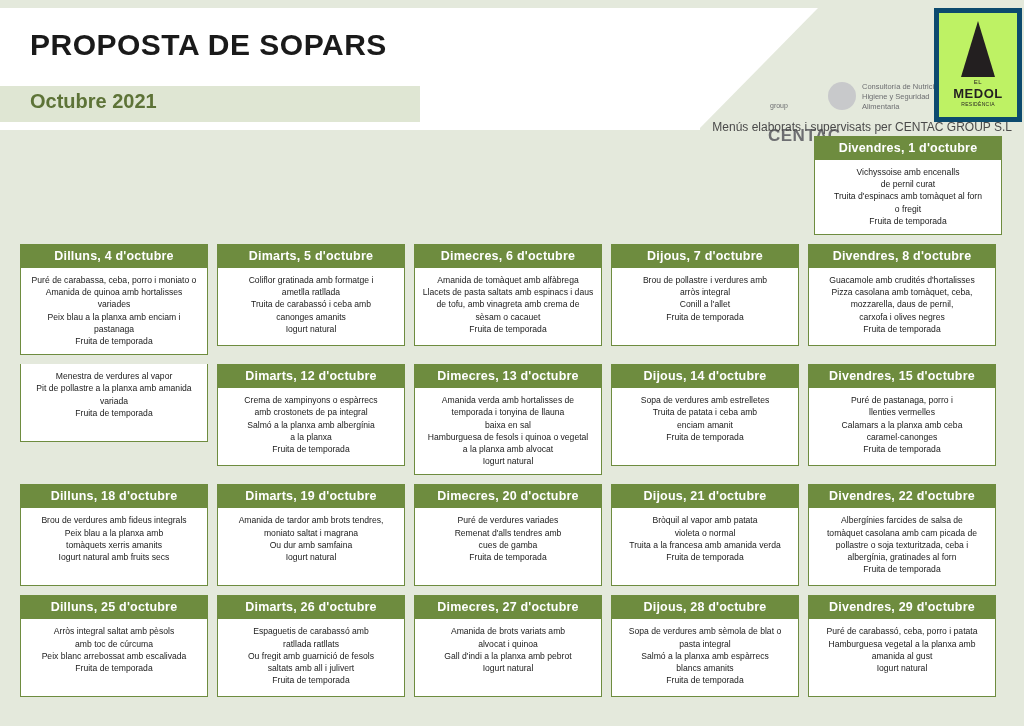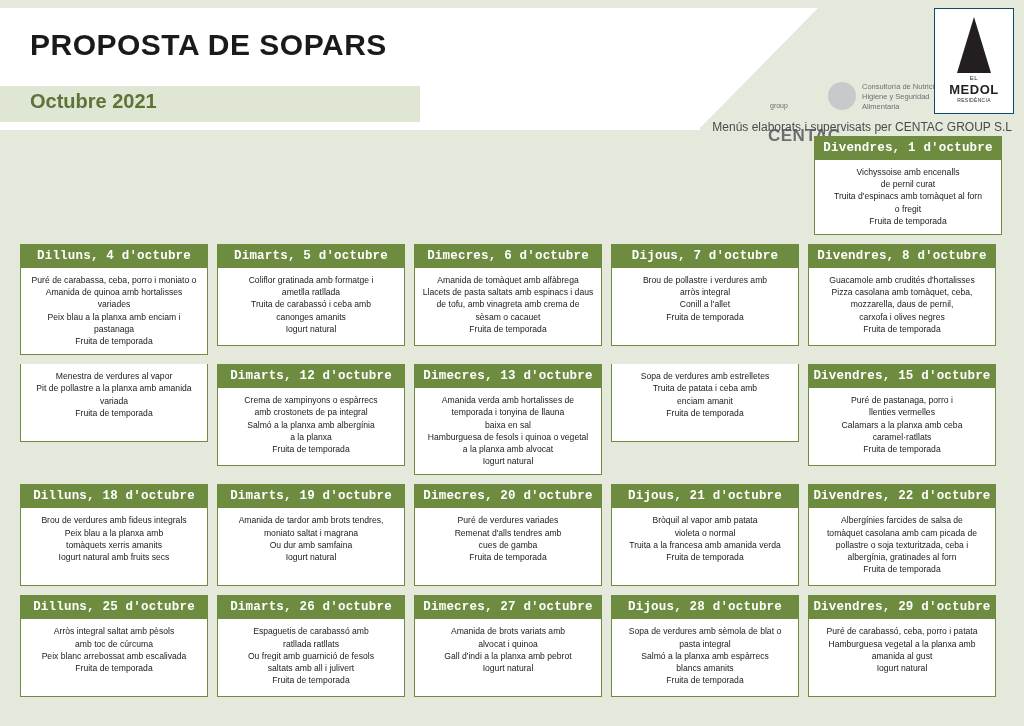--- a/index.html
+++ b/index.html
@@ -52,22 +52,22 @@
     position: absolute;
     left: 30px; top: 90px;
     font-size: 20px;
     font-weight: bold;
     color: #5d7337;
   }
   .logo-medol {
     position: absolute;
     left: 934px; top: 8px;
     width: 78px; height: 104px;
-    background: #ffffff;
-    border: 1px solid #0c4a6e;
+    background: #bef264;
+    border: 5px solid #0c4a6e;
   }
   .logo-medol .pyramid {
     position: absolute;
     left: 50%;
     top: 8px;
     transform: translateX(-50%);
     width: 0; height: 0;
     border-left: 17px solid transparent;
     border-right: 17px solid transparent;
     border-bottom: 56px solid #231f20;
@@ -167,21 +167,20 @@
   }
   .cell:last-child { margin-right: 0; }
   .cell-header {
     background: #6e8c3f;
     color: #ffffff;
     text-align: center;
     font-size: 12.5px;
     font-weight: bold;
     padding: 5px 0 5px;
     letter-spacing: 0.2px;
-    font-family: Liberation Mono, monospace;
   }
   .cell-body {
     border: 1px solid #6e8c3f;
     border-top: none;
     background: #ffffff;
     min-height: 78px;
     padding: 6px 5px 7px;
     box-sizing: border-box;
     text-align: center;
     font-size: 8.6px;
@@ -311,34 +310,35 @@
         <div class="cell-body">
           <span class="line">Amanida  verda amb hortalisses de</span>
           <span class="line">temporada i tonyina de llauna</span>
           <span class="line">baixa en sal</span>
           <span class="line">Hamburguesa de fesols i quinoa  o vegetal</span>
           <span class="line">a la planxa amb alvocat</span>
           <span class="line">Iogurt natural</span>
         </div>
       </div>
       <div class="cell">
+        <div class="cell-header">Dijous, 14 d'octubre</div>
         <div class="cell-body">
           <span class="line">Sopa de verdures amb estrelletes</span>
           <span class="line">Truita de patata i ceba amb</span>
           <span class="line">enciam amanit</span>
           <span class="line">Fruita de temporada</span>
         </div>
       </div>
       <div class="cell">
         <div class="cell-header">Divendres, 15 d'octubre</div>
         <div class="cell-body">
           <span class="line">Puré de pastanaga, porro i</span>
           <span class="line">llenties vermelles</span>
           <span class="line">Calamars a la planxa amb ceba</span>
-          <span class="line">caramel·ratllats</span>
+          <span class="line">caramel·canonges</span>
           <span class="line">Fruita de temporada</span>
         </div>
       </div>
     </div>
     <div class="row">
       <div class="cell">
         <div class="cell-header">Dilluns, 18 d'octubre</div>
         <div class="cell-body">
           <span class="line">Brou de verdures amb fideus integrals</span>
           <span class="line">Peix blau a la planxa amb</span>

